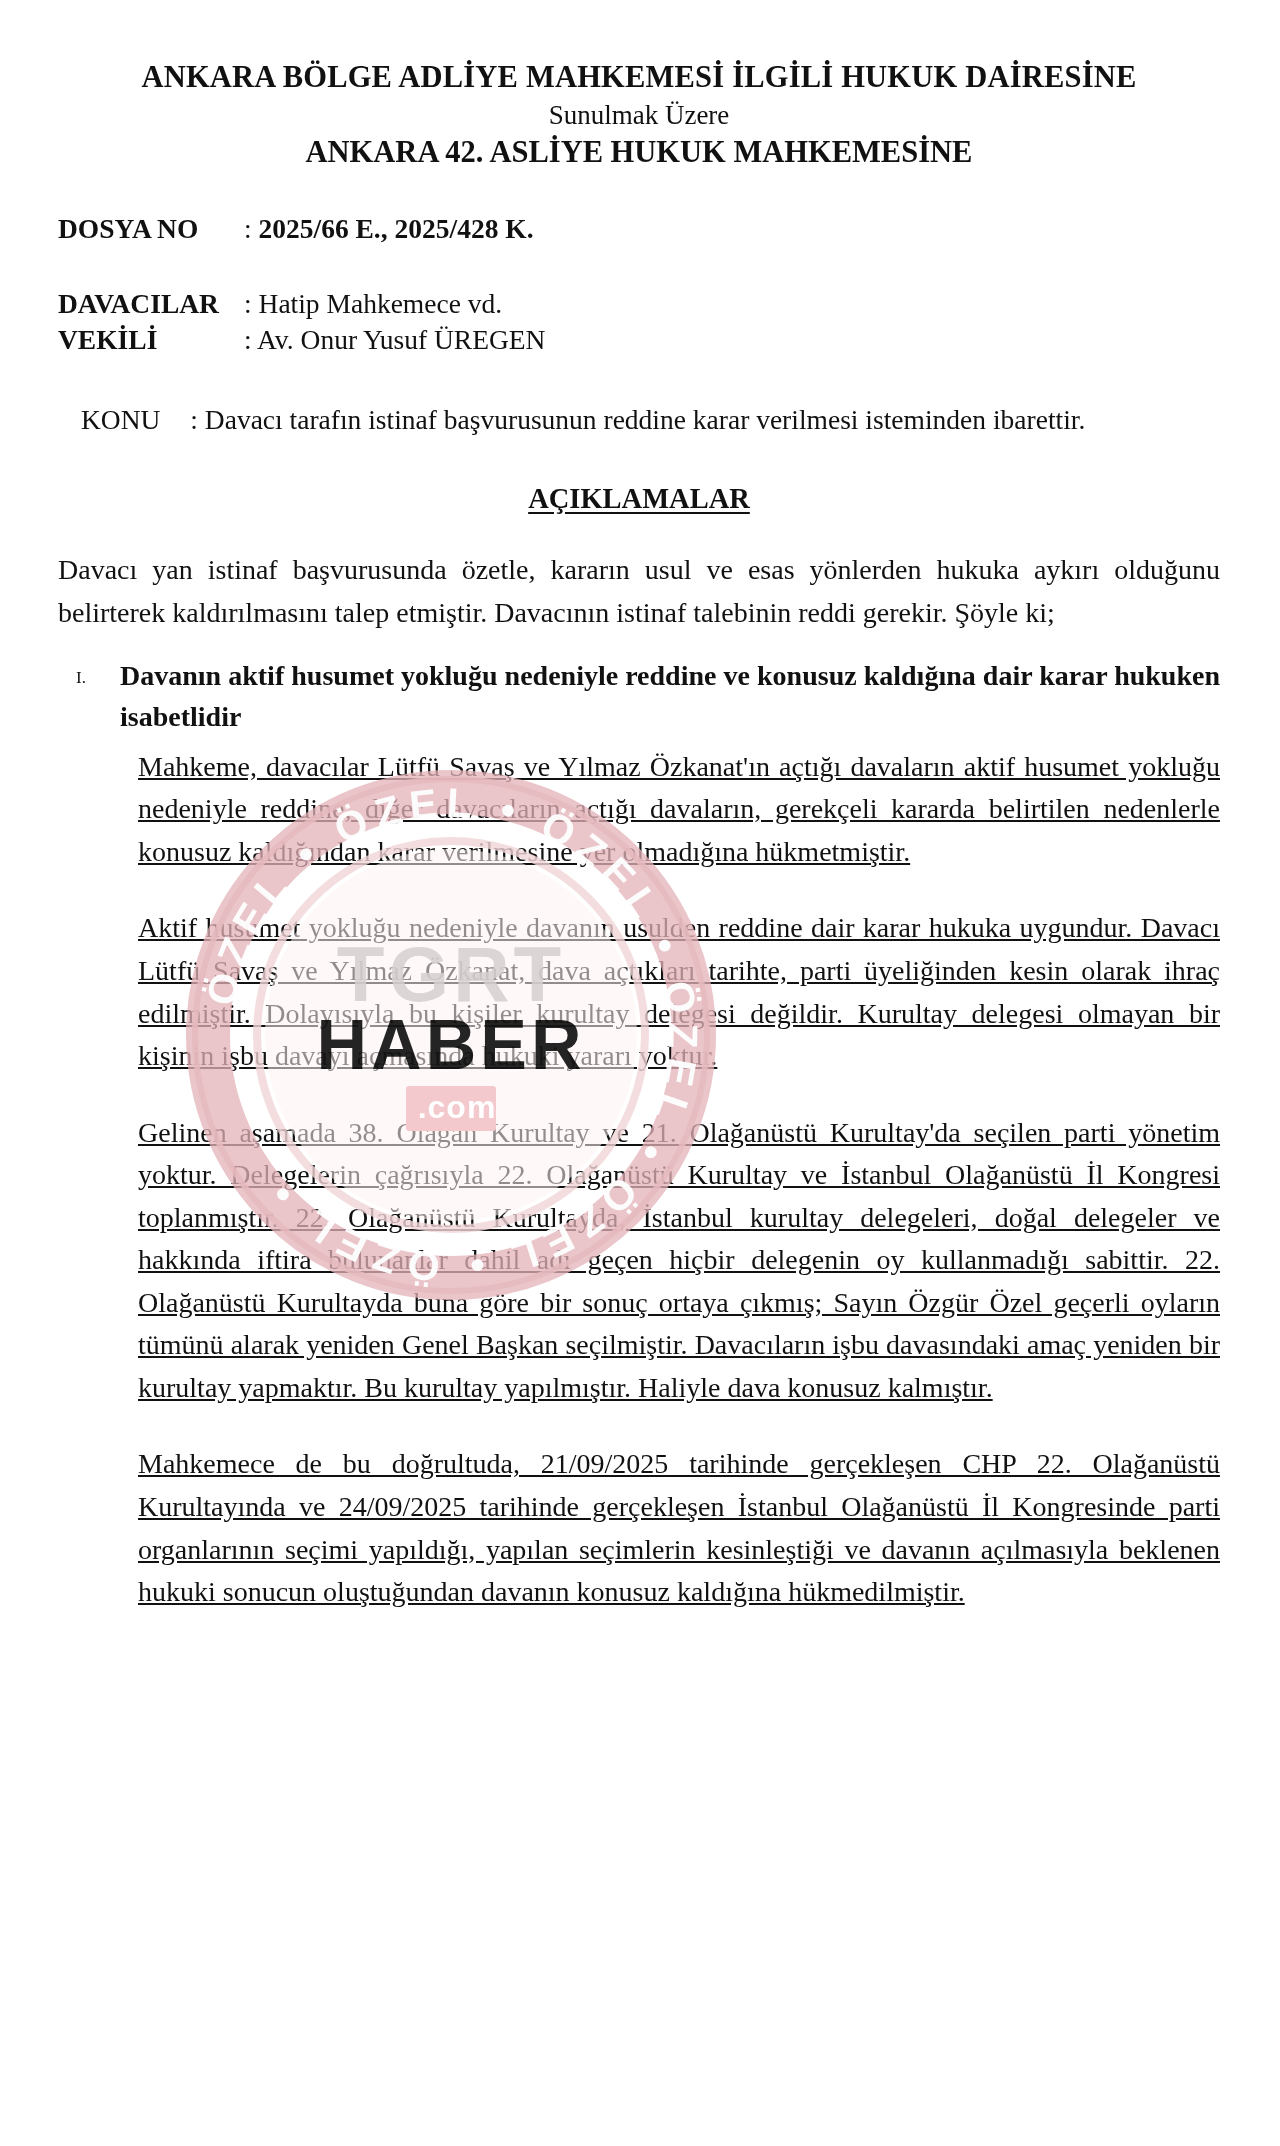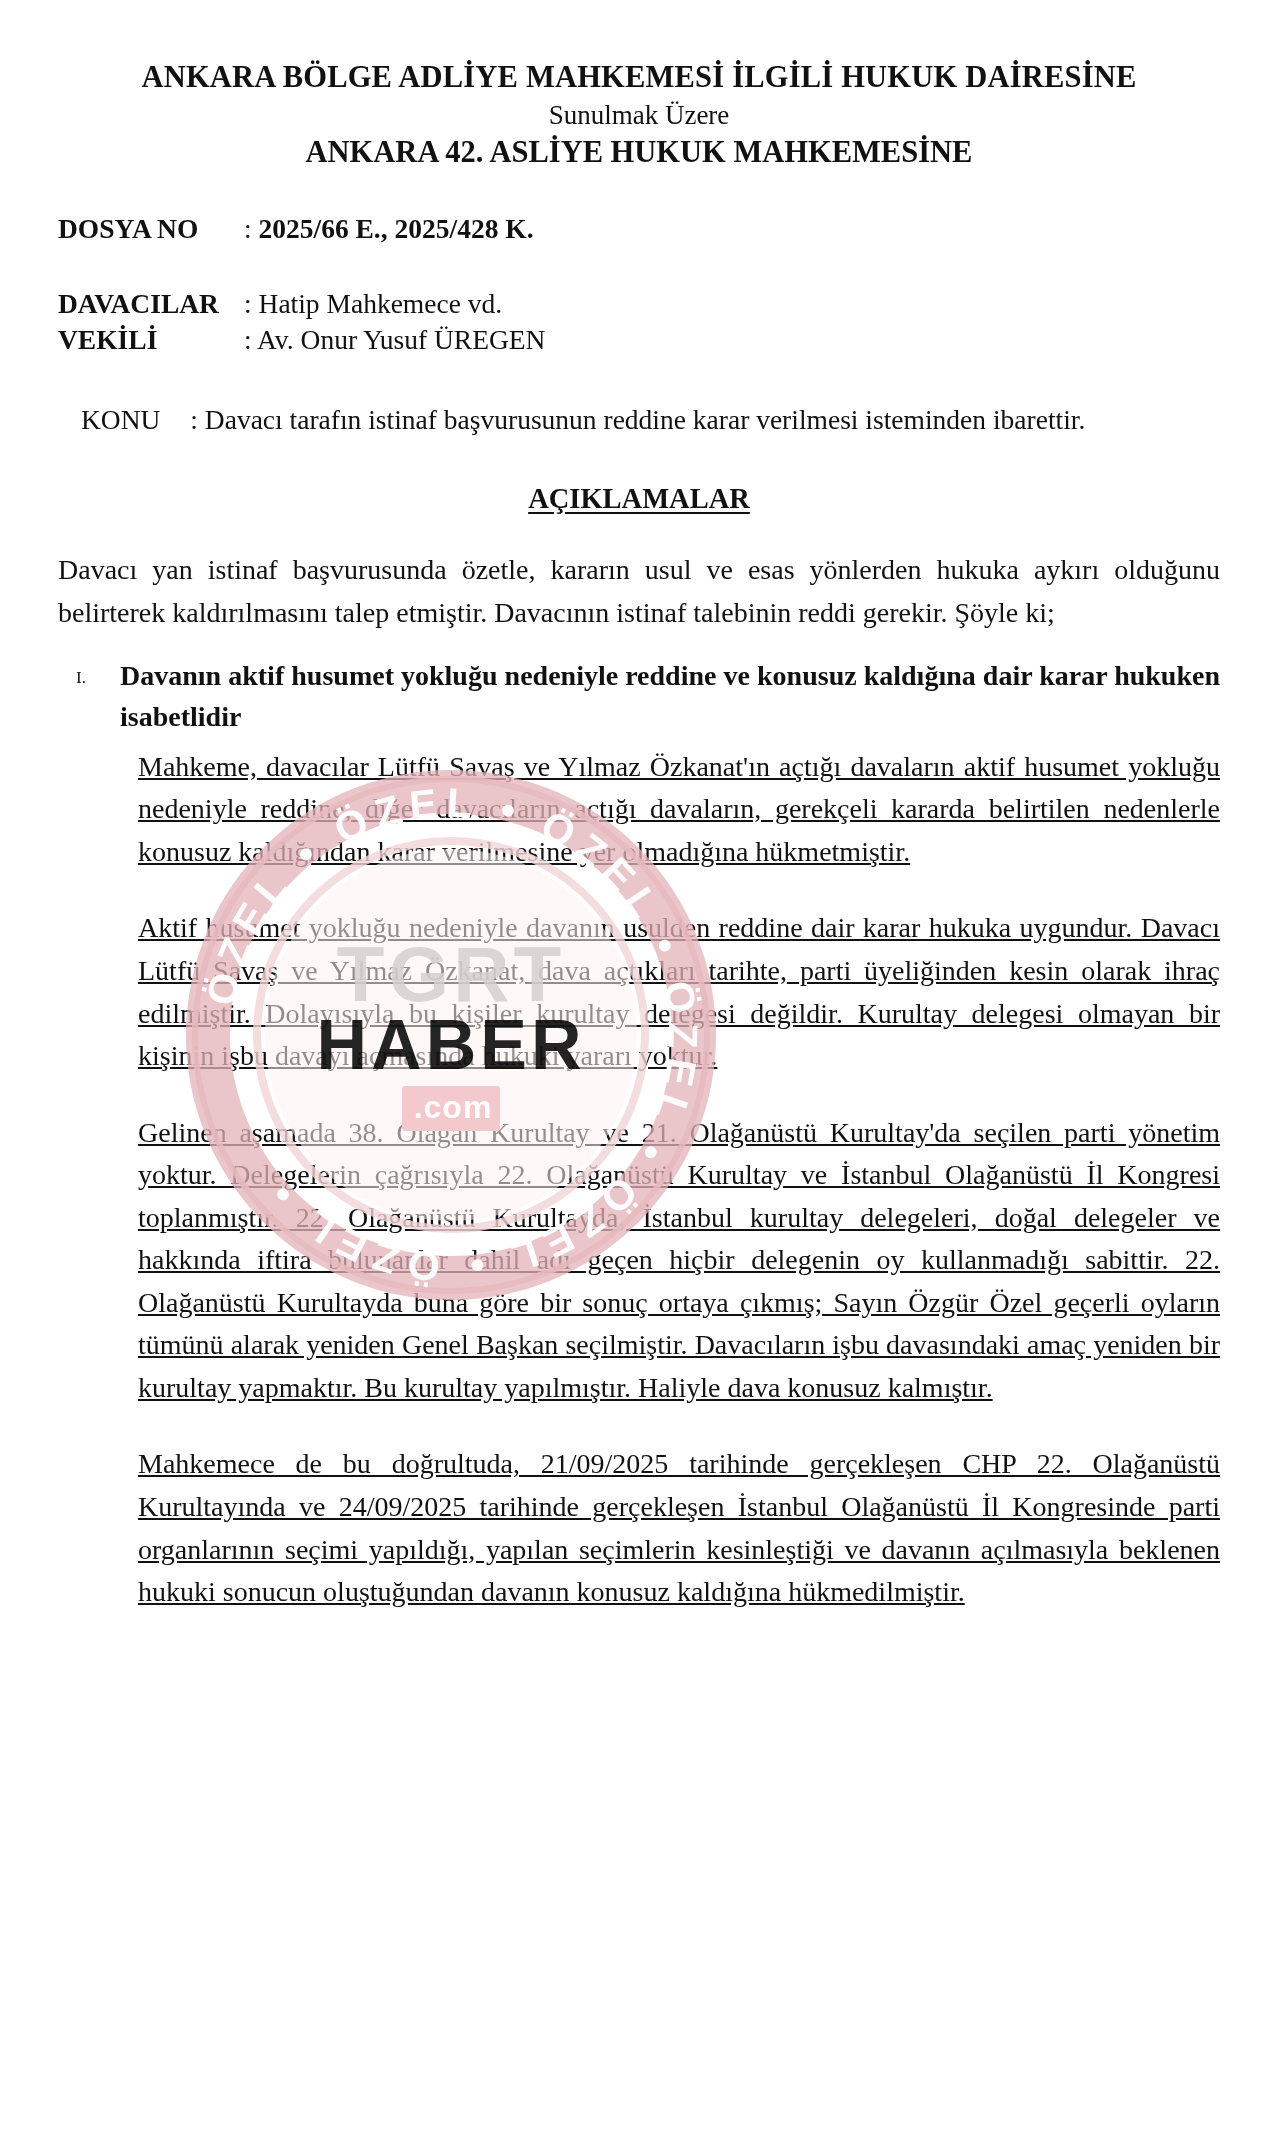--- a/index.html
+++ b/index.html
@@ -58,21 +58,21 @@
     line-height: 1.0;
     color: #000000;
     opacity: .85;
   }
   .wm-com {
     margin-top: 6px;
     font-size: 32px;
     letter-spacing: 1px;
     color: #ffffff;
     background: #f3c9cd;
-    padding: 3px 8px 5px 12px;
+    padding: 3px 0 5px 12px;
     border-radius: 3px;
   }
 
   
   .content { position: relative; z-index: 2; }
 
   .hdr-line {
     text-align: center;
     font-weight: bold;
     font-size: 30.5px;

